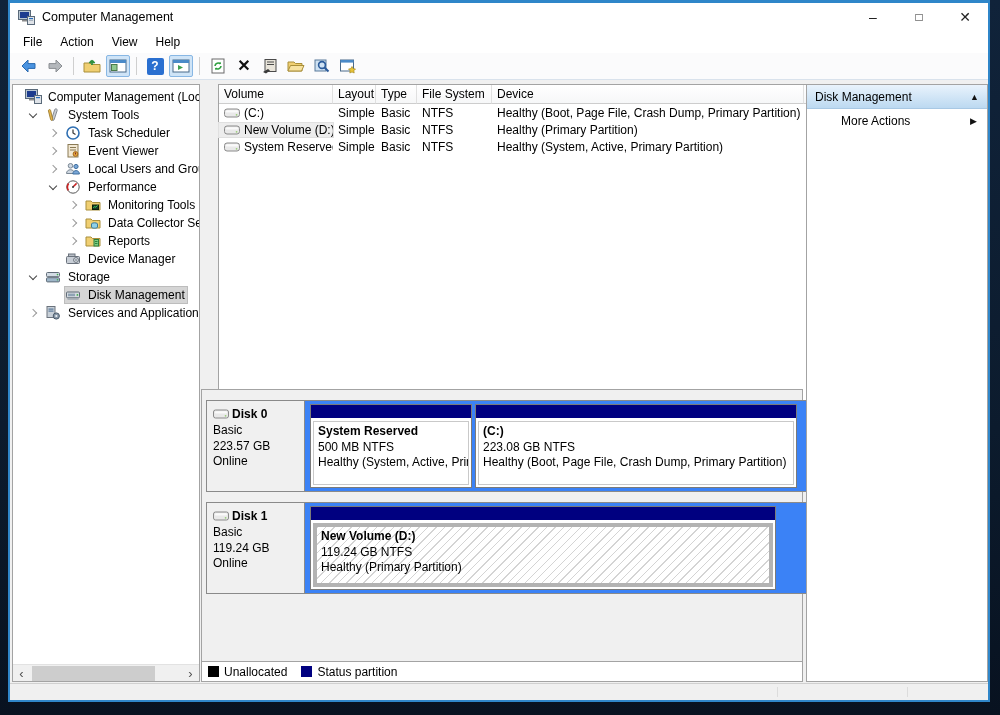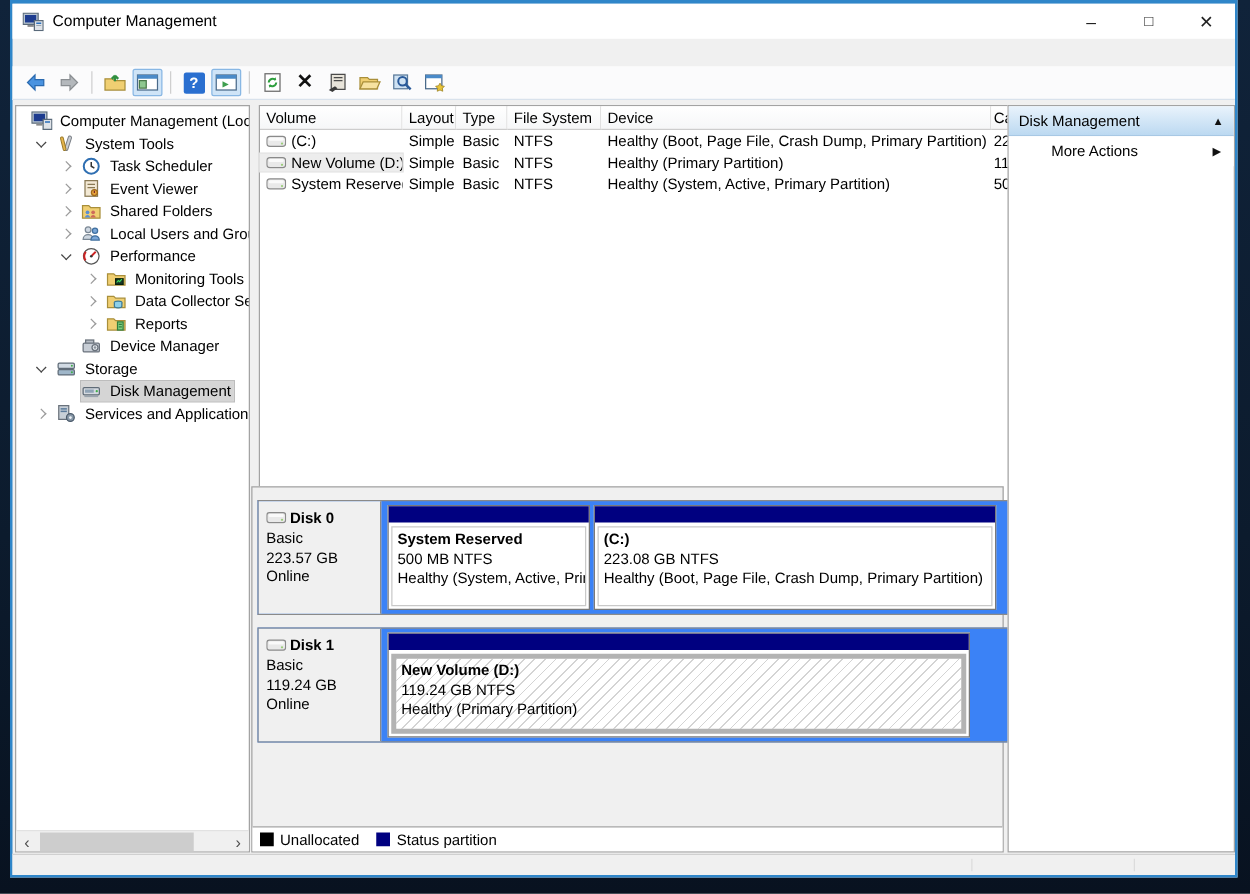--- a/index.html
+++ b/index.html
@@ -27,21 +27,21 @@
   
   .toolbar { position:absolute; left:0; top:50px; width:100%; height:27px; background:#fbfbfc; border-bottom:1px solid #d9e2ec; display:flex; align-items:center; padding-left:6px; }
   .tb-btn { width:24px; height:22px; display:flex; align-items:center; justify-content:center; margin:0 1px; border:1px solid transparent; border-radius:2px; }
   .tb-btn.active { background:#cfe4f7; border-color:#88b7e4; }
   .tb-sep { width:1px; height:18px; background:#cfcfcf; margin:0 5px; }
   .help-glyph { width:17px; height:17px; background:#2a6fd0; color:#fff; font-weight:bold; font-size:12px; border-radius:2px; display:flex; align-items:center; justify-content:center; }
   .del-glyph { font-size:16px; font-weight:bold; color:#111; line-height:1; }
   
   .panel { position:absolute; background:#fff; border:1px solid #a3a3a3; }
   .tree-panel   { left:2px;  top:81px; width:188px; height:598px; }
-  .volume-panel { left:197px; top:81px; width:602px; height:373px;text-align:center; }
+  .volume-panel { left:208px; top:81px; width:602px; height:373px;text-align:center; }
   .disk-panel   { left:191px; top:386px; width:602px; height:293px; background:#f0f0f0; }
   .actions-panel{ left:796px; top:81px; width:182px; height:598px; }
   
   .tree { position:absolute; left:0; top:3px; right:0; bottom:18px; overflow:hidden; }
   .titem { height:18px; display:flex; align-items:center; font-size:12px; white-space:nowrap; }
   .titem .chev { flex:0 0 18px; display:flex; align-items:center; }
   .titem .chev::before { content:""; width:5px; height:5px; margin-left:3px;
     border-right:1.5px solid #9b9b9b; border-bottom:1.5px solid #9b9b9b; transform:rotate(-45deg); }
   .titem .chev.exp::before { border-color:#464646; transform:rotate(45deg); margin-top:-2px; }
   .titem .chev.none::before { display:none; }
@@ -114,20 +114,26 @@
       <rect x="11" y="10" width="4" height="0.8" fill="#9aa6b2"></rect>
     </svg>
     <span class="title-text">Computer Management</span>
     <div class="caption-btns">
       <div class="cap-btn">–</div>
       <div class="cap-btn max">□</div>
       <div class="cap-btn">✕</div>
     </div>
   </div>
 
+  <div class="menubar">
+    <span class="menu-item">File</span>
+    <span class="menu-item">Action</span>
+    <span class="menu-item">View</span>
+    <span class="menu-item">Help</span>
+  </div>
 
   <div class="toolbar">
     <div class="tb-btn">
       <svg width="18" height="16" viewBox="0 0 18 16">
           <path d="M8 2 2 8l6 6v-3.6h7V5.6H8z" fill="#4a93e0" stroke="#2a6ab0"></path>
         </svg>
     </div>
     <div class="tb-btn">
       <svg width="18" height="16" viewBox="0 0 18 16">
           <path d="M10 2l6 6-6 6v-3.6H3V5.6h7z" fill="#b4b8bc" stroke="#8a8e92"></path>
@@ -244,33 +250,20 @@
                 <rect x="3" y="1.5" width="10" height="12.5" fill="#f3e9d4" stroke="#8a7a55"></rect>
                 <line x1="5" y1="4.5" x2="11" y2="4.5" stroke="#8a7a55"></line>
                 <line x1="5" y1="7" x2="11" y2="7" stroke="#8a7a55"></line>
                 <circle cx="10.5" cy="11" r="2.4" fill="#e8a33d" stroke="#a06a1a"></circle>
                 <rect x="10" y="9.6" width="1" height="1.8" fill="#7a2a2a"></rect>
               </svg></span>
         <span class="tlabel">Event Viewer</span>
           </span>
       </div>
 
-      <div class="titem lvl2">
-        <span class="chev"></span>
-        <span class="tsel">
-            <span class="ticon"><svg viewBox="0 0 16 16" width="16" height="16">
-                <path d="M1 3.5h5l1.5 1.5H15v8.5H1z" fill="#f0cf72" stroke="#a98f3a"></path>
-                <circle cx="5" cy="8.8" r="1.5" fill="#5a8fd4"></circle>
-                <circle cx="9.5" cy="8.8" r="1.5" fill="#cf6a5a"></circle>
-                <path d="M3 13c0-1.2.9-2 2-2s2 .8 2 2z" fill="#5a8fd4"></path>
-                <path d="M7.5 13c0-1.2.9-2 2-2s2 .8 2 2z" fill="#cf6a5a"></path>
-              </svg></span>
-        <span class="tlabel">Shared Folders</span>
-          </span>
-      </div>
 
       <div class="titem lvl2">
         <span class="chev"></span>
         <span class="tsel">
             <span class="ticon"><svg viewBox="0 0 16 16" width="16" height="16">
                 <circle cx="5.5" cy="4.8" r="2.3" fill="#cfd8e2" stroke="#7a8794"></circle>
                 <path d="M1.5 12.5c0-2.3 1.8-3.8 4-3.8s4 1.5 4 3.8z" fill="#cfd8e2" stroke="#7a8794"></path>
                 <circle cx="11" cy="5.5" r="2.1" fill="#7aa7d8" stroke="#3f6f9f"></circle>
                 <path d="M7.8 13c0-2.1 1.5-3.4 3.3-3.4s3.3 1.4 3.3 3.4z" fill="#7aa7d8" stroke="#3f6f9f"></path>
               </svg></span>

